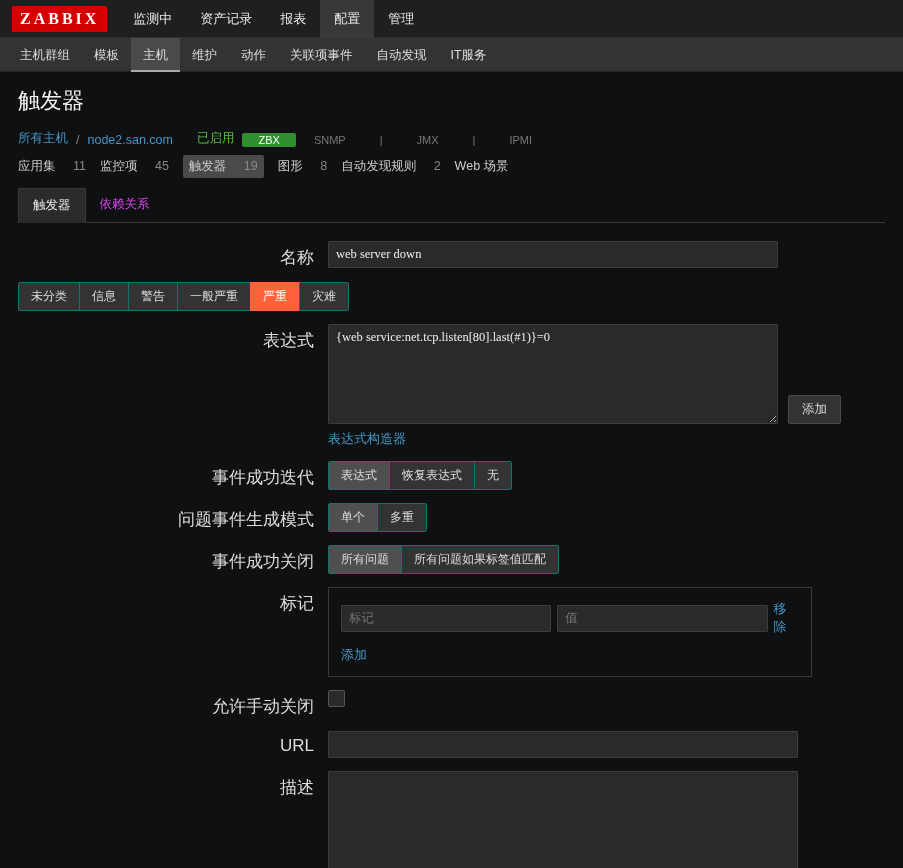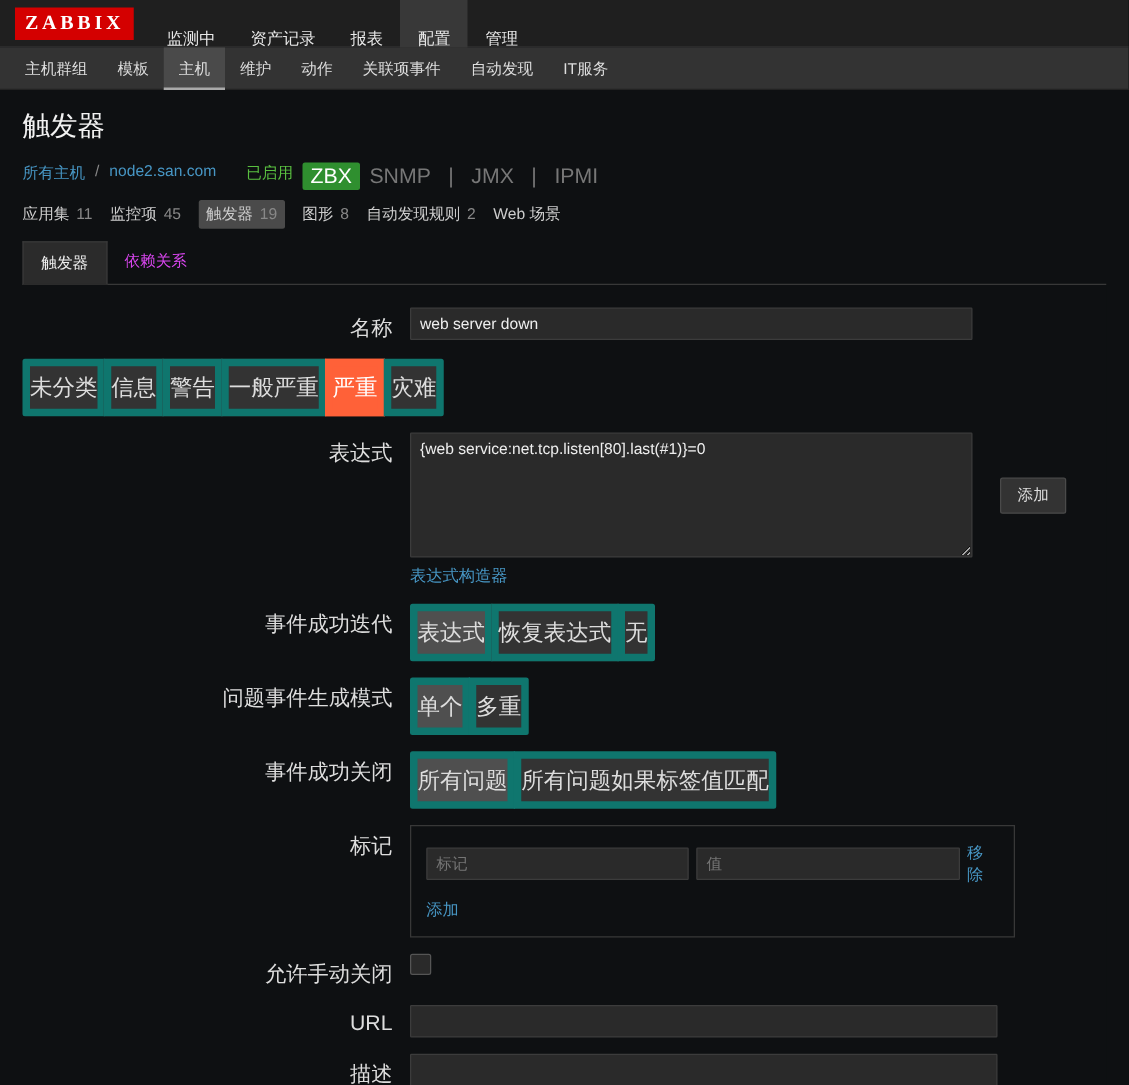--- a/index.html
+++ b/index.html
@@ -1,51 +1,51 @@
 <!DOCTYPE html>
 <html><head>
 <meta charset="utf-8">
 <style>
 *{box-sizing:border-box;margin:0;padding:0}
 body{background:#0e1012;color:#f2f2f2;font-family:Arial,"Microsoft YaHei",sans-serif;font-size:13px;width:903px}
 a{color:#4796c4;text-decoration:none;cursor:pointer}
 .topnav{background:#1f1f1f;display:flex;align-items:center;height:38px;border-bottom:1px solid #303030}
 .logo{background:#d40000;color:#fff;font-weight:bold;letter-spacing:3px;padding:4px 8px;margin:0 12px;font-size:16px;font-family:Liberation Serif, serif}
-.topnav .nav-item{color:#e8e8e8;padding:12px 14px;height:38px;line-height:38px;cursor:pointer;font-size:13px}
+.topnav .nav-item{color:#e8e8e8;padding:0 14px;height:38px;line-height:38px;cursor:pointer;font-size:13px}
 .topnav .nav-item.active{background:#383838}
 .subnav{background:#333;display:flex;align-items:center;height:34px;padding-left:8px;border-bottom:1px solid #232323}
 .subnav .nav-item{color:#ddd;padding:0 12px;height:34px;line-height:34px;cursor:pointer;font-size:12.5px}
 .subnav .nav-item.active{background:#4a4a4a;border-bottom:2px solid #aaa}
 .page{padding:14px 18px}
 h1{font-size:22px;font-weight:normal;color:#f2f2f2;margin-bottom:14px}
-.hostbar{display:flex;align-items:flex-start;gap:8px;flex-wrap:wrap;margin-bottom:10px;font-size:12.5px}
+.hostbar{display:flex;align-items:flex-end;gap:8px;flex-wrap:wrap;margin-bottom:10px;font-size:12.5px}
 .sep{color:#888}
 .enabled{color:#59bf40}
-.badge{padding:1px 6px;border-radius:2px;font-size:17px}
+.badge{padding:1px 16px;border-radius:2px;font-size:11px}
 .badge.zbx{background:#2f8f2f;color:#fff}
 .badge.off{color:#777}
 .hostlink{color:#ccc}
-.cnt{color:#888;margin-left:2px}
+.cnt{color:#888;margin-left:14px}
 .hostlink.sel{background:#4a4a4a;padding:3px 6px;border-radius:2px}
 .tabs{display:flex;border-bottom:1px solid #383838;margin-top:4px}
 .tab{padding:8px 14px;cursor:pointer;font-size:12.5px}
 .tab.active{background:#2b2b2b;border:1px solid #383838;border-bottom:1px solid #2b2b2b;margin-bottom:-1px;color:#eee}
 .tab:not(.active){color:#d946ef}
 .form{background:#0e1012;padding:18px 0}
 .row{display:flex;margin-bottom:13px}
 .lbl{width:310px;text-align:right;padding-right:14px;padding-top:5px;color:#ddd;font-size:17px}
 .ctl{flex:1;display:flex;flex-direction:column;align-items:flex-start;gap:6px}
-.ctl-h{display:flex;gap:22px;align-items:center}
-input[type=text],textarea{background:#2a2a2a;border:1px solid #3c3c3c;color:#eee;padding:5px 7px;font-size:12.5px;font-family:Liberation Sans, sans-serif;border-radius:1px}
+.ctl-h{display:flex;gap:10px;align-items:flex-end}
+input[type=text],textarea{background:#2a2a2a;border:1px solid #3c3c3c;color:#eee;padding:5px 7px;font-size:12.5px;font-family:Liberation Serif, serif;border-radius:1px}
 input[type=text]{width:450px}
 textarea{width:450px;resize:both}
 textarea.exp{height:100px}
 textarea.desc{height:110px}
 .btngrp{display:flex}
-.btngrp .opt{background:#333;border:6px solid #0f766e;color:#ddd;padding:5px 0;cursor:pointer;font-size:18px;margin-left:-1px}
+.btngrp .opt{background:#333;border:1px solid #0f766e;color:#ddd;padding:5px 12px;cursor:pointer;font-size:12px;margin-left:-1px}
 .btngrp .opt:first-child{border-radius:2px 0 0 2px;margin-left:0}
 .btngrp .opt:last-child{border-radius:0 2px 2px 0}
 .btngrp .opt.sel{background:#ff6138;border-color:#ff6138;color:#fff}
 .btngrp .opt.selgrey{background:#4f4f4f}
 .btn{background:#333;border:1px solid #4a4a4a;color:#ddd;padding:5px 13px;cursor:pointer;font-size:12.5px;border-radius:2px}
 .tagbox{border:1px solid #383838;padding:12px;display:flex;flex-direction:column;gap:10px;width:484px}
 .tagrow{display:flex;gap:6px;align-items:center}
 .tagrow input{width:214px}
 .chk{width:17px;height:17px;background:#2a2a2a;border:1px solid #555;border-radius:2px;cursor:pointer;position:relative}
 .chk.on{background:#ff6138;border-color:#ff6138}

